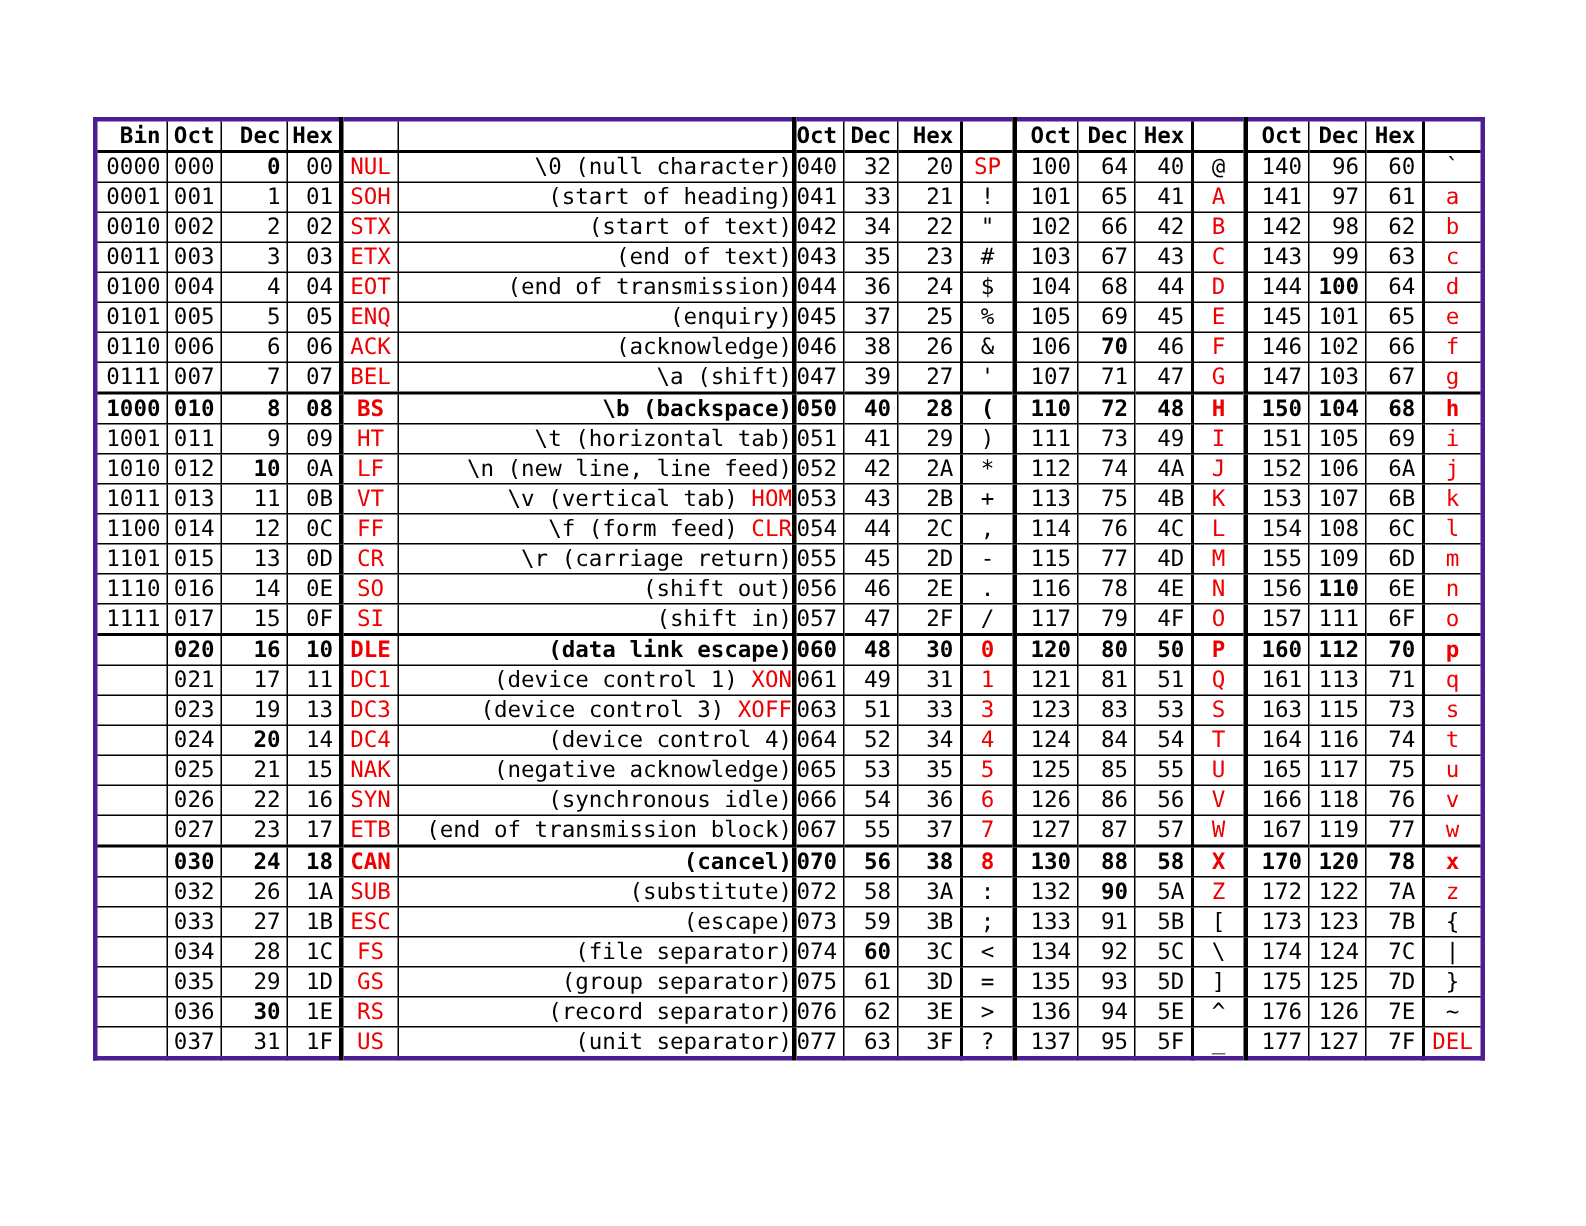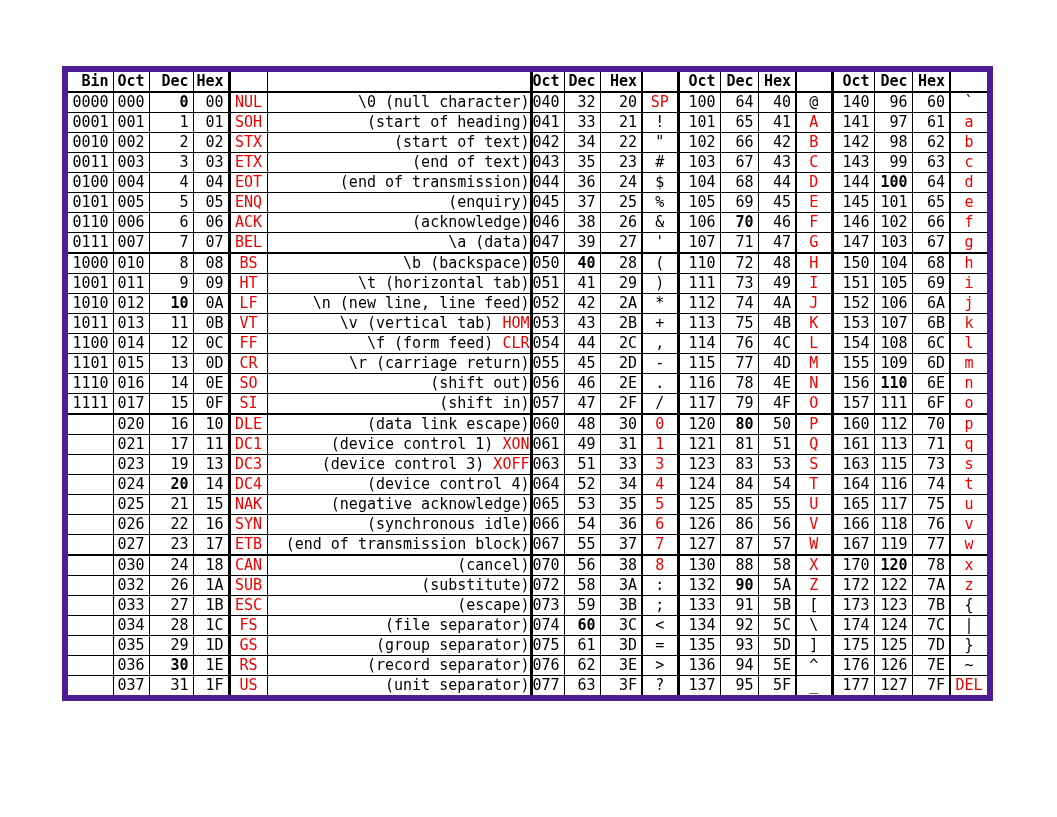--- a/index.html
+++ b/index.html
@@ -1,30 +1,30 @@
 <!DOCTYPE html>
 <html><head>
 <meta charset="utf-8">
 <style>
   html,body{margin:0;padding:0}
   body{width:1057px;height:817px;background:#ffffff;position:relative;
        font-family:"DejaVu Sans Mono","Liberation Mono",monospace;}
-  table{position:absolute;left:62px;top:66px;border-collapse:collapse;
-        table-layout:fixed;border:6px solid #4c1d95;padding-left:17px;}
+  table{position:absolute;left:62px;top:78px;border-collapse:collapse;
+        table-layout:fixed;border:3px solid #4c1d95;padding-left:17px;}
   td,th{border:1px solid #000;height:19px;font-size:15px;line-height:19px;
         padding:0;white-space:nowrap;overflow:hidden;color:#000;
         font-family:"DejaVu Sans Mono","Liberation Mono",monospace;}
   thead th{border-bottom:2px solid #000;text-align:right;padding-right:4px;font-weight:bold;}
   .num{text-align:right;padding-right:4px;}
   .abbr{text-align:center;}
   .ch{text-align:center;}
   .desc{text-align:right;padding-left:2px;}
   .red{color:#ee0000;}
   .b{font-weight:bold;}
-  tr.grp td{border-top:2px solid #000;}
+  tr.grp td{border-top:2px solid #000;font-weight:bold;}
   .bs{border-left:3px solid #000;}
   .cl{border-left:2px solid #000;}
 </style>
 </head>
 <body>
 
 <div>
   <table>
     <colgroup>
       <col style="width:48px">
@@ -208,21 +208,21 @@
           <td class="num">102</td>
           <td class="num">66</td>
           <td class="ch cl red">f</td>
         </tr>
         <tr>
           <td class="num">0111</td>
           <td class="num">007</td>
           <td class="num">7</td>
           <td class="num">07</td>
           <td class="abbr red bs">BEL</td>
-          <td class="desc">\a (data)</td>
+          <td class="desc">\a (shift)</td>
           <td class="num bs">047</td>
           <td class="num">39</td>
           <td class="num">27</td>
           <td class="ch cl">'</td>
           <td class="num bs">107</td>
           <td class="num">71</td>
           <td class="num">47</td>
           <td class="ch cl red">G</td>
           <td class="num bs">147</td>
           <td class="num">103</td>

